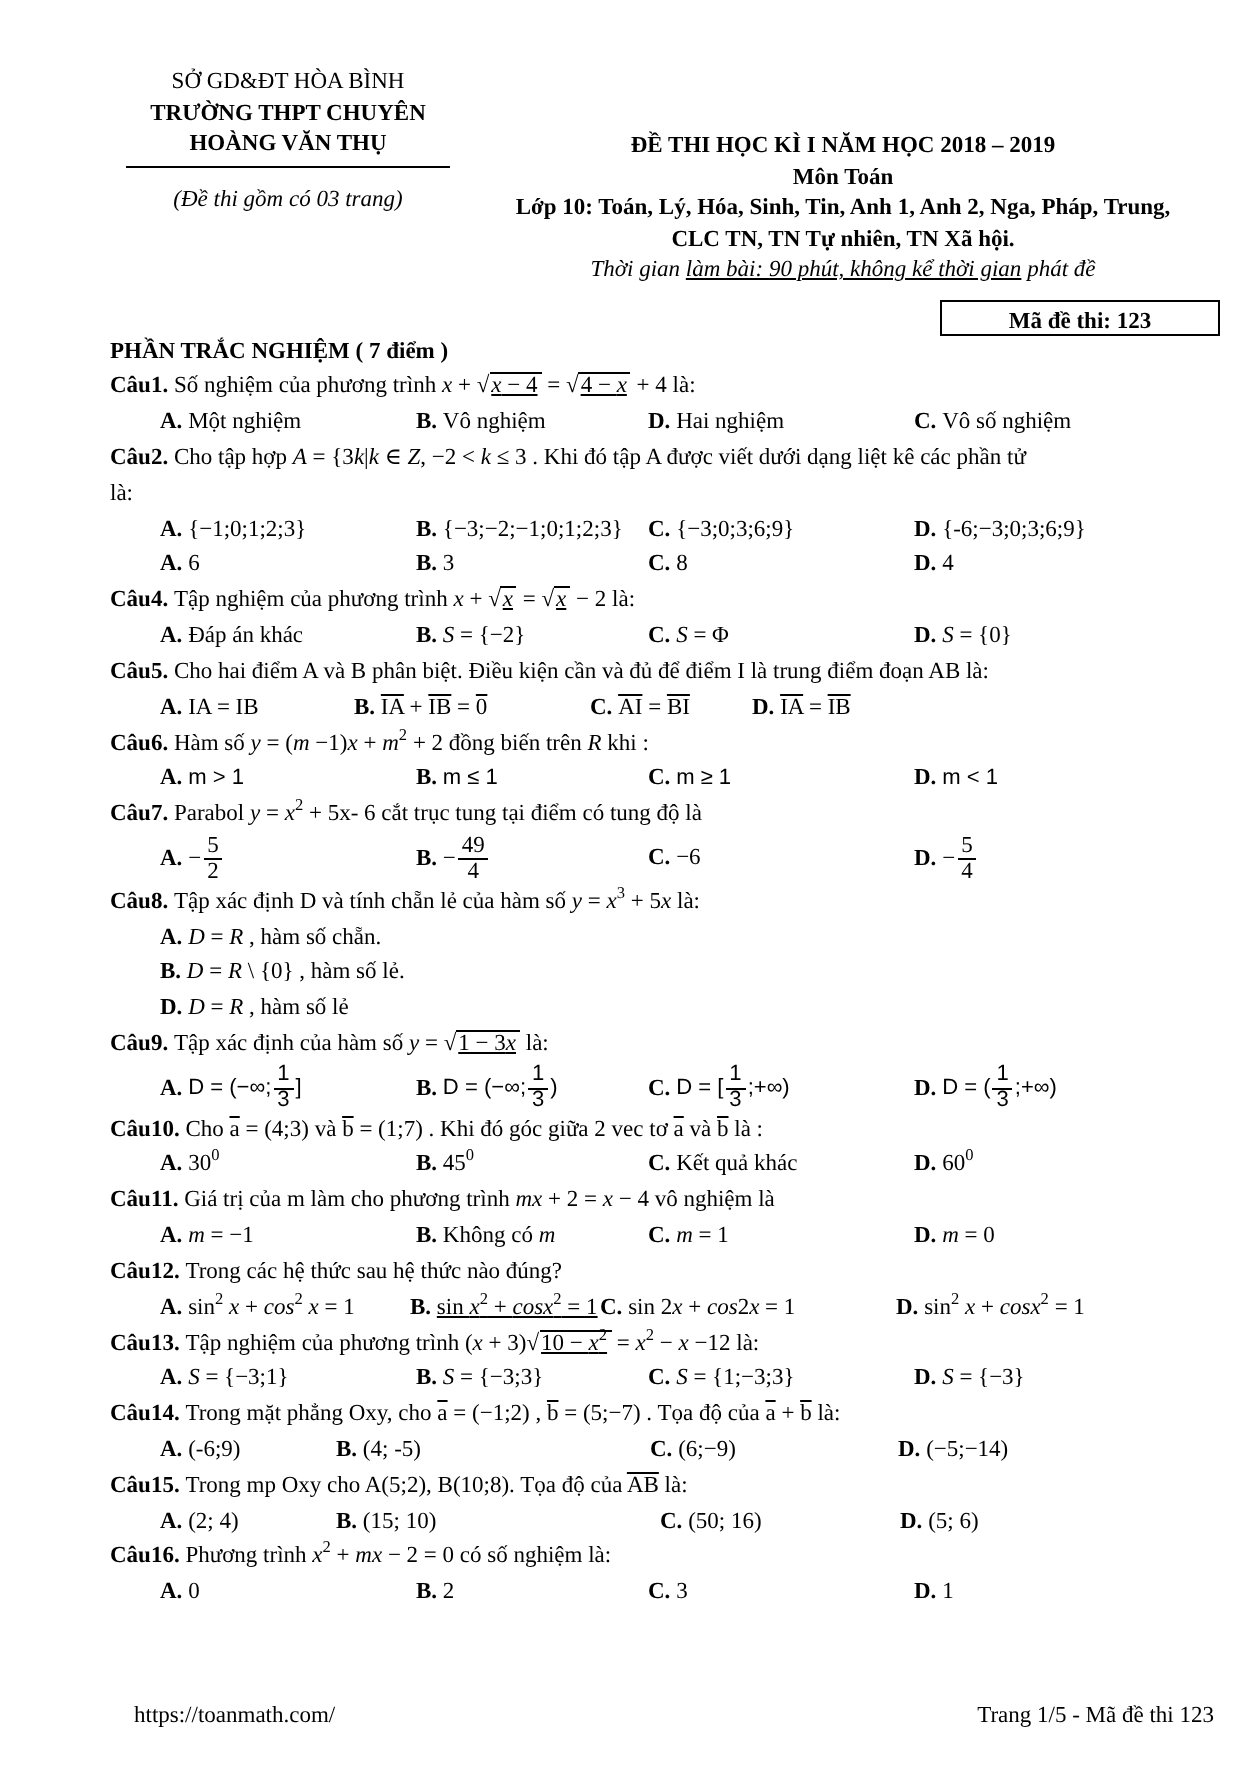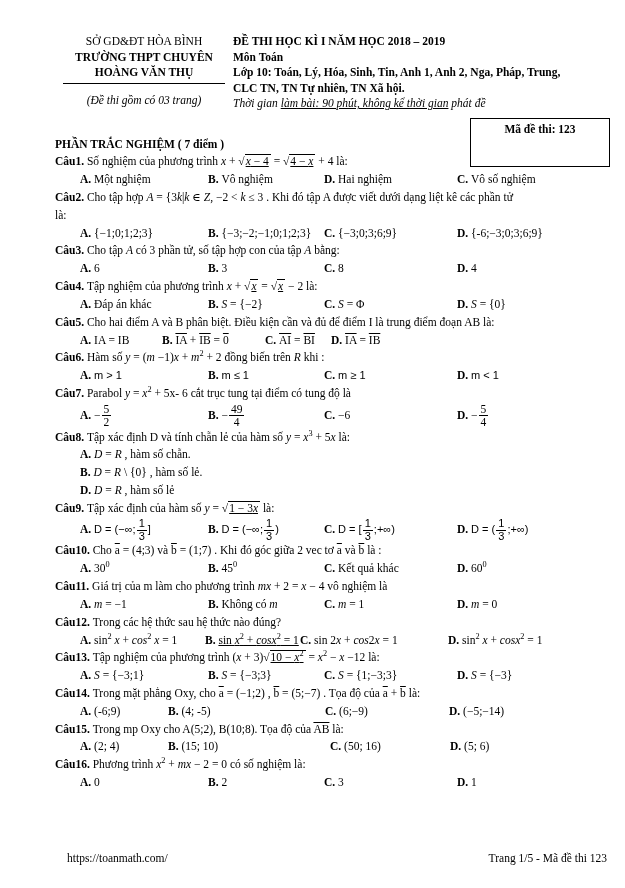--- a/index.html
+++ b/index.html
@@ -5,27 +5,27 @@
   html,body{margin:0;padding:0;}
   body{
     width:625px;height:888px;background:#ffffff;color:#000;
     font-family:"Liberation Serif","DejaVu Serif",serif;
     font-size:11.5px;line-height:1.55;overflow:hidden;
   }
   .page{box-sizing:border-box;height:100%;padding:34px 15px 0 55px;position:relative;}
   .bold{font-weight:bold;}
   .header{display:flex;}
   .h-left{width:178px;text-align:center;line-height:1.35;}
-  .h-right{flex:1;line-height:1.35;}
+  .h-right{flex:1;text-align:center;line-height:1.35;margin-top:32px;}
   .underline-rule{display:block;border-bottom:1.4px solid #000;padding-bottom:2px;margin:0 8px;}
   .h-note{margin-top:9px;font-style:italic;}
   .ital-line{font-style:italic;}
   .ul{text-decoration:underline;}
   .code-box{
-    float:right;width:140px;height:49px;border:1.3px solid #000;box-sizing:border-box;
+    float:right;width:140px;height:18px;border:1.3px solid #000;box-sizing:border-box;
     text-align:center;font-weight:bold;padding-top:2px;margin-top:6px;
   }
   .section-title{font-weight:bold;margin-top:24px;}
   .q{margin:0;}
   .q-label{font-weight:bold;}
   .opts{display:grid;grid-template-columns:128px 116px 133px 1fr;padding-left:25px;align-items:center;}
   .opts.list{display:block;}
   .opts.list .opt{display:block;}
   .opt{white-space:nowrap;}
   .opt-label{font-weight:bold;}
@@ -81,40 +81,39 @@
         <div class="q-stem"><span class="q-label">Câu2. </span>Cho tập hợp  <span class="ital">A</span> = {3<span class="ital">k</span>|<span class="ital">k</span> ∈ <span class="ital">Z</span>, −2 &lt; <span class="ital">k</span> ≤ 3 . Khi đó tập A được viết dưới dạng liệt kê các phần tử</div>
         <div>là:</div>
         <div class="opts">
           <div class="opt"><span class="opt-label">A. </span>{−1;0;1;2;3}</div>
           <div class="opt"><span class="opt-label">B. </span>{−3;−2;−1;0;1;2;3}</div>
           <div class="opt"><span class="opt-label">C. </span>{−3;0;3;6;9}</div>
           <div class="opt"><span class="opt-label">D. </span>{-6;−3;0;3;6;9}</div>
         </div>
       </div>
       <div class="q">
-        <div class="q-stem"><span class="q-label">Câu3. </span>Cho tập  <span class="ital">A</span> có 3 phần tử, số tập hợp con của tập  <span class="ital">A</span> bằng:</div>
         <div class="opts">
           <div class="opt"><span class="opt-label">A. </span>6</div>
           <div class="opt"><span class="opt-label">B. </span>3</div>
           <div class="opt"><span class="opt-label">C. </span>8</div>
           <div class="opt"><span class="opt-label">D. </span>4</div>
         </div>
       </div>
       <div class="q">
         <div class="q-stem"><span class="q-label">Câu4. </span>Tập nghiệm của phương trình  <span class="ital">x</span> + <span class="sqrt"><span>√</span><span class="radicand"><span class="ital">x</span></span></span> = <span class="sqrt"><span>√</span><span class="radicand"><span class="ital">x</span></span></span> − 2  là:</div>
         <div class="opts">
           <div class="opt"><span class="opt-label">A. </span>Đáp án khác</div>
           <div class="opt"><span class="opt-label">B. </span><span class="ital">S</span> = {−2}</div>
           <div class="opt"><span class="opt-label">C. </span><span class="ital">S</span> = Φ</div>
           <div class="opt"><span class="opt-label">D. </span><span class="ital">S</span> = {0}</div>
         </div>
       </div>
       <div class="q">
         <div class="q-stem"><span class="q-label">Câu5. </span>Cho hai điểm A và B phân biệt. Điều kiện cần và đủ để điểm I là trung điểm đoạn AB là:</div>
-        <div class="opts" style="grid-template-columns: 82px 103px 66px 1fr;">
+        <div class="opts" style="grid-template-columns: 82px 103px 66px 1fr; gap: 15px;">
           <div class="opt"><span class="opt-label">A. </span>IA = IB</div>
           <div class="opt"><span class="opt-label">B. </span><span class="vec">IA</span> + <span class="vec">IB</span> = <span class="vec">0</span></div>
           <div class="opt"><span class="opt-label">C. </span><span class="vec">AI</span> = <span class="vec">BI</span></div>
           <div class="opt"><span class="opt-label">D. </span><span class="vec">IA</span> = <span class="vec">IB</span></div>
         </div>
       </div>
       <div class="q">
         <div class="q-stem"><span class="q-label">Câu6. </span>Hàm số  <span class="ital">y</span> = (<span class="ital">m</span> −1)<span class="ital">x</span> + <span class="ital">m</span><span class="supr">2</span> + 2  đồng biến trên  <span class="ital">R</span>  khi :</div>
         <div class="opts">
           <div class="opt"><span class="opt-label">A. </span><span class="sf">m &gt; 1</span></div>

